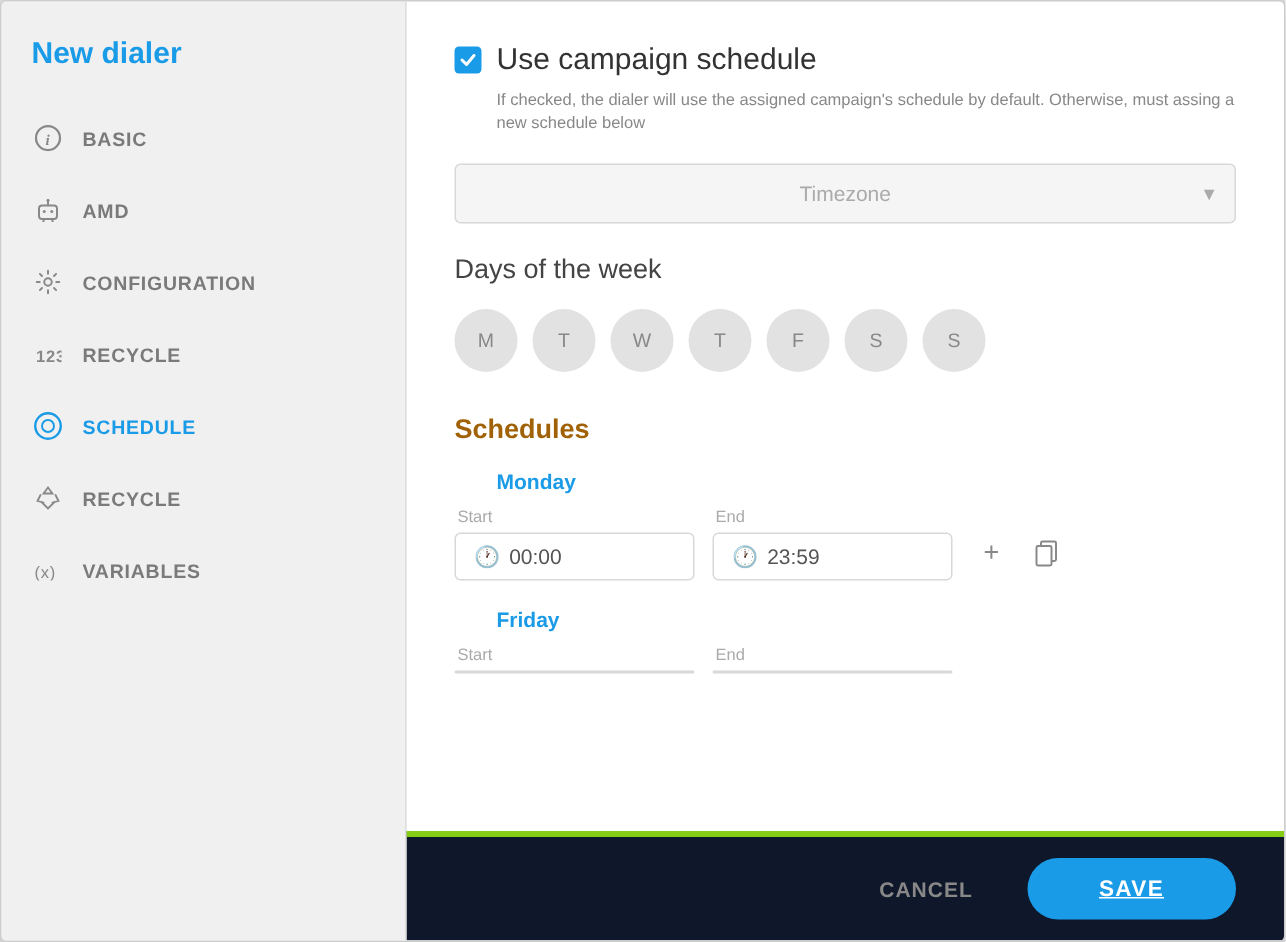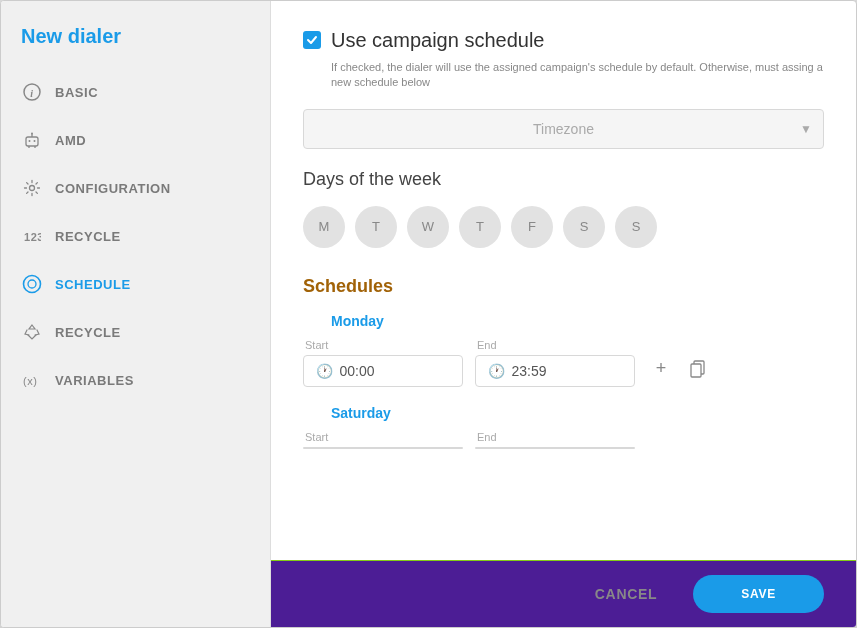--- a/index.html
+++ b/index.html
@@ -251,43 +251,44 @@
       background: #d8d8d8;
       border-radius: 2px;
     }
     
     .footer {
       display: flex;
       align-items: center;
       justify-content: flex-end;
       gap: 16px;
       padding: 14px 32px;
-      border-top: 1px solid #84cc16;
-      background: #4c1d95;
+      border-top: 4px solid #84cc16;
+      background: #0f172a;
     }
     .cancel-btn {
       background: none;
       border: none;
       color: #888;
       font-size: 14px;
       font-weight: 600;
       letter-spacing: 0.05em;
       cursor: pointer;
       padding: 10px 20px;
     }
     .save-btn {
       background: #1a9be8;
       color: #fff;
       border: none;
       border-radius: 24px;
-      font-size: 12px;
+      font-size: 15px;
       font-weight: 700;
       letter-spacing: 0.06em;
       padding: 12px 48px;
       cursor: pointer;
+      text-decoration: underline;
     }
   </style>
 </head>
 <body>
 
 <div class="dialog">
 
   <div class="sidebar">
     <div class="sidebar-title">New dialer</div>
 
@@ -425,21 +426,21 @@
               <svg width="18" height="18" viewBox="0 0 18 18" fill="none">
                 <rect x="4" y="1" width="10" height="13" rx="1" stroke="#888" stroke-width="1.3"></rect>
                 <rect x="1" y="4" width="10" height="13" rx="1" stroke="#888" stroke-width="1.3" fill="white"></rect>
               </svg>
             </button>
           </div>
         </div>
       </div>
 
       <div>
-        <div class="schedule-day-label">Saturday</div>
+        <div class="schedule-day-label">Friday</div>
         <div class="tuesday-row">
           <div class="time-line-field">
             <div class="time-line-label">Start</div>
             <div class="time-line-bar"></div>
           </div>
           <div class="time-line-field">
             <div class="time-line-label">End</div>
             <div class="time-line-bar"></div>
           </div>
         </div>

